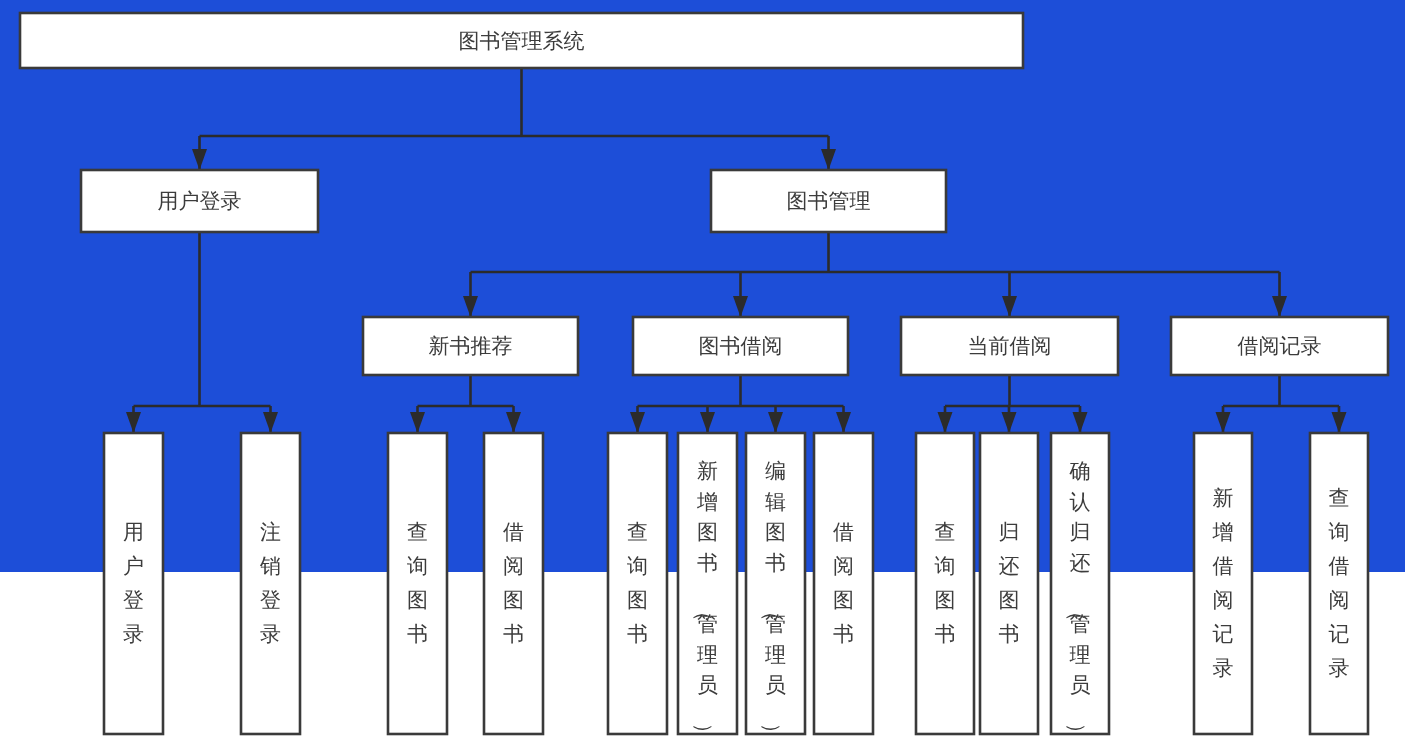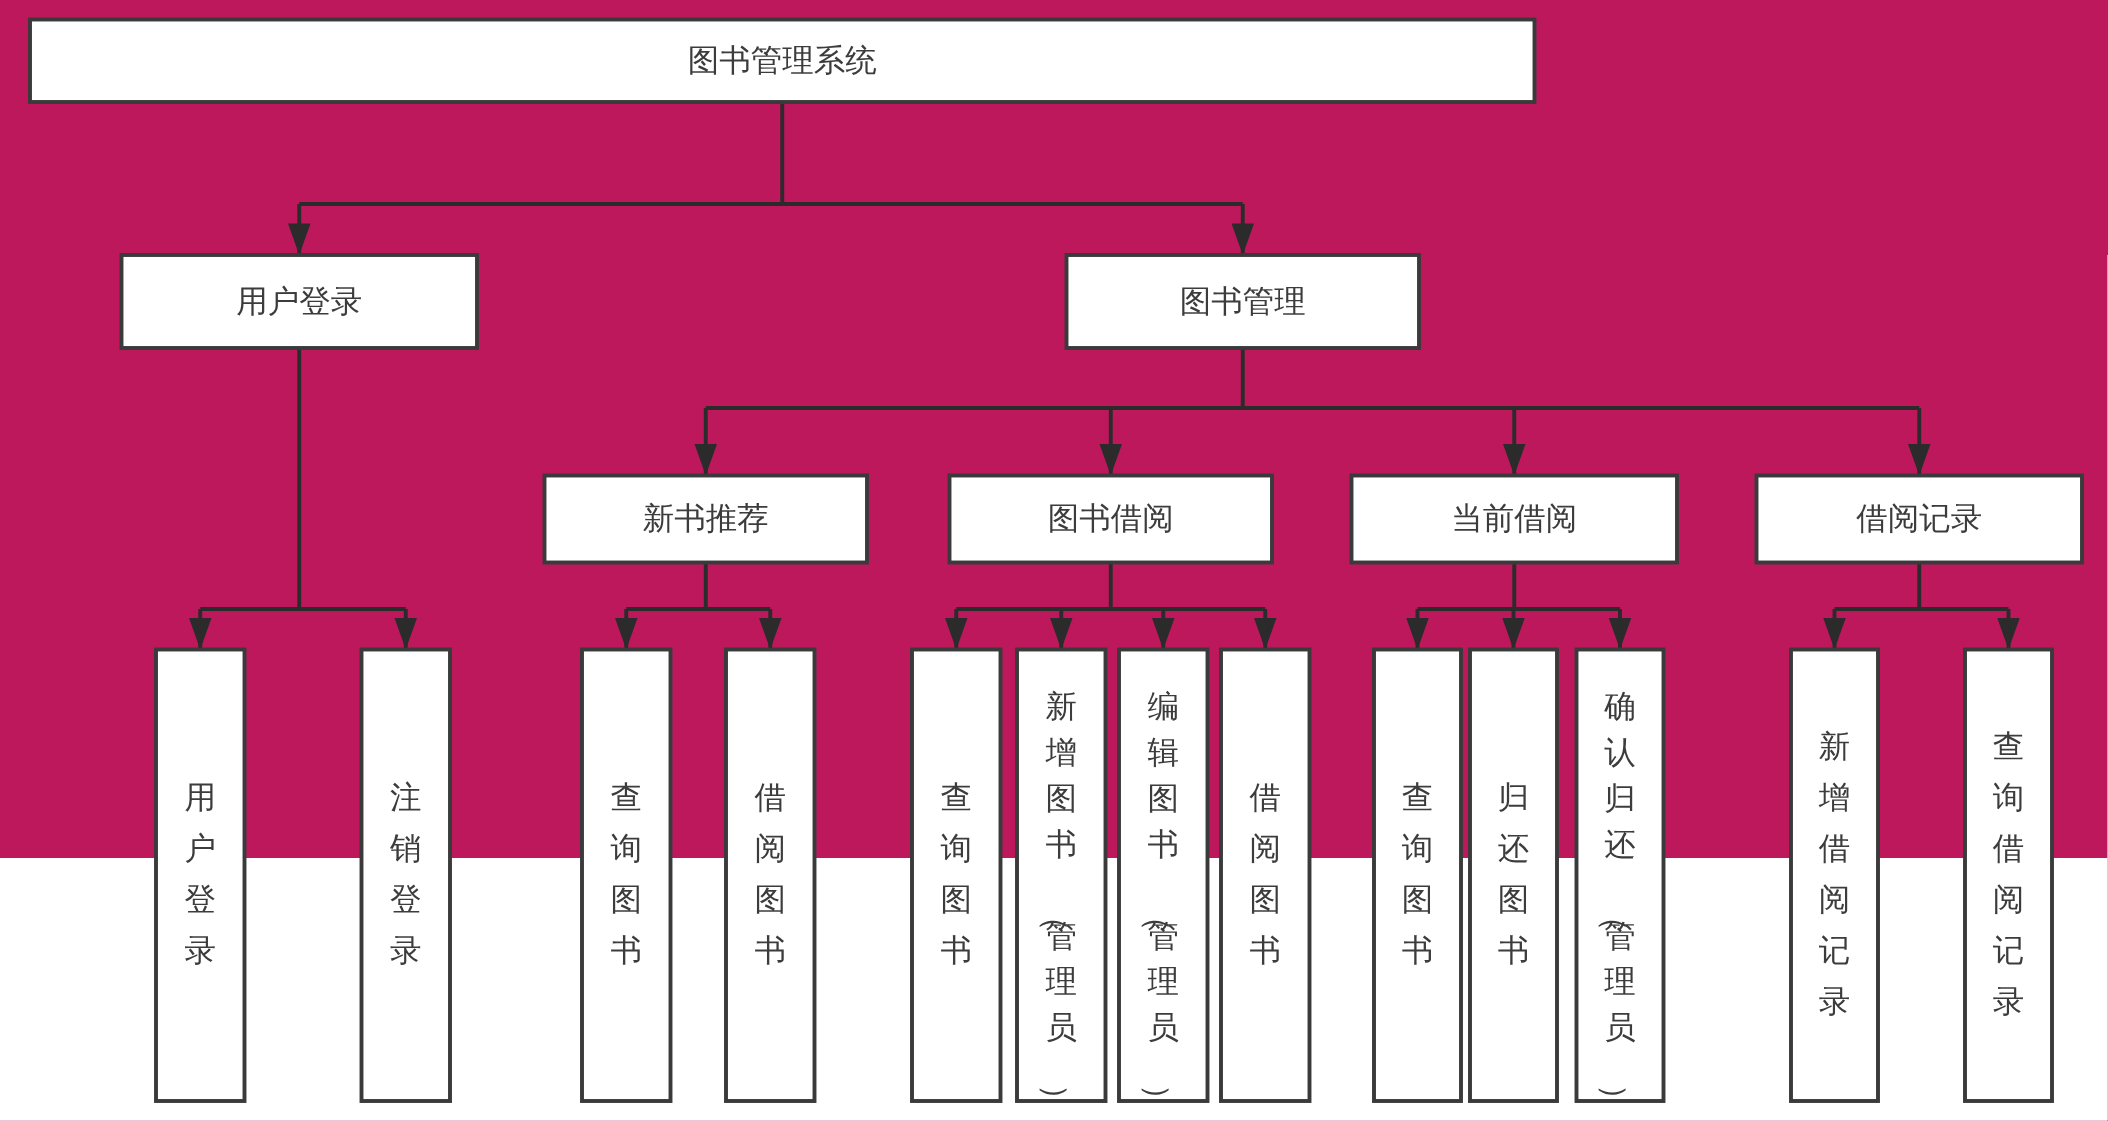--- a/index.html
+++ b/index.html
@@ -10,21 +10,21 @@
   body {
     width: 1405px;
     height: 747px;
     font-family: "DejaVu Sans", "Liberation Sans", sans-serif;
     overflow: hidden;
   }
   #diagram-root {
     position: relative;
     width: 1405px;
     height: 572px;
-    background: #be185d;
+    background: #1d4ed8;
   }
   svg#tree-svg {
     position: absolute;
     left: 0;
     top: 0;
     width: 1405px;
     height: 747px;
   }
   .node-box {
     fill: #ffffff;

